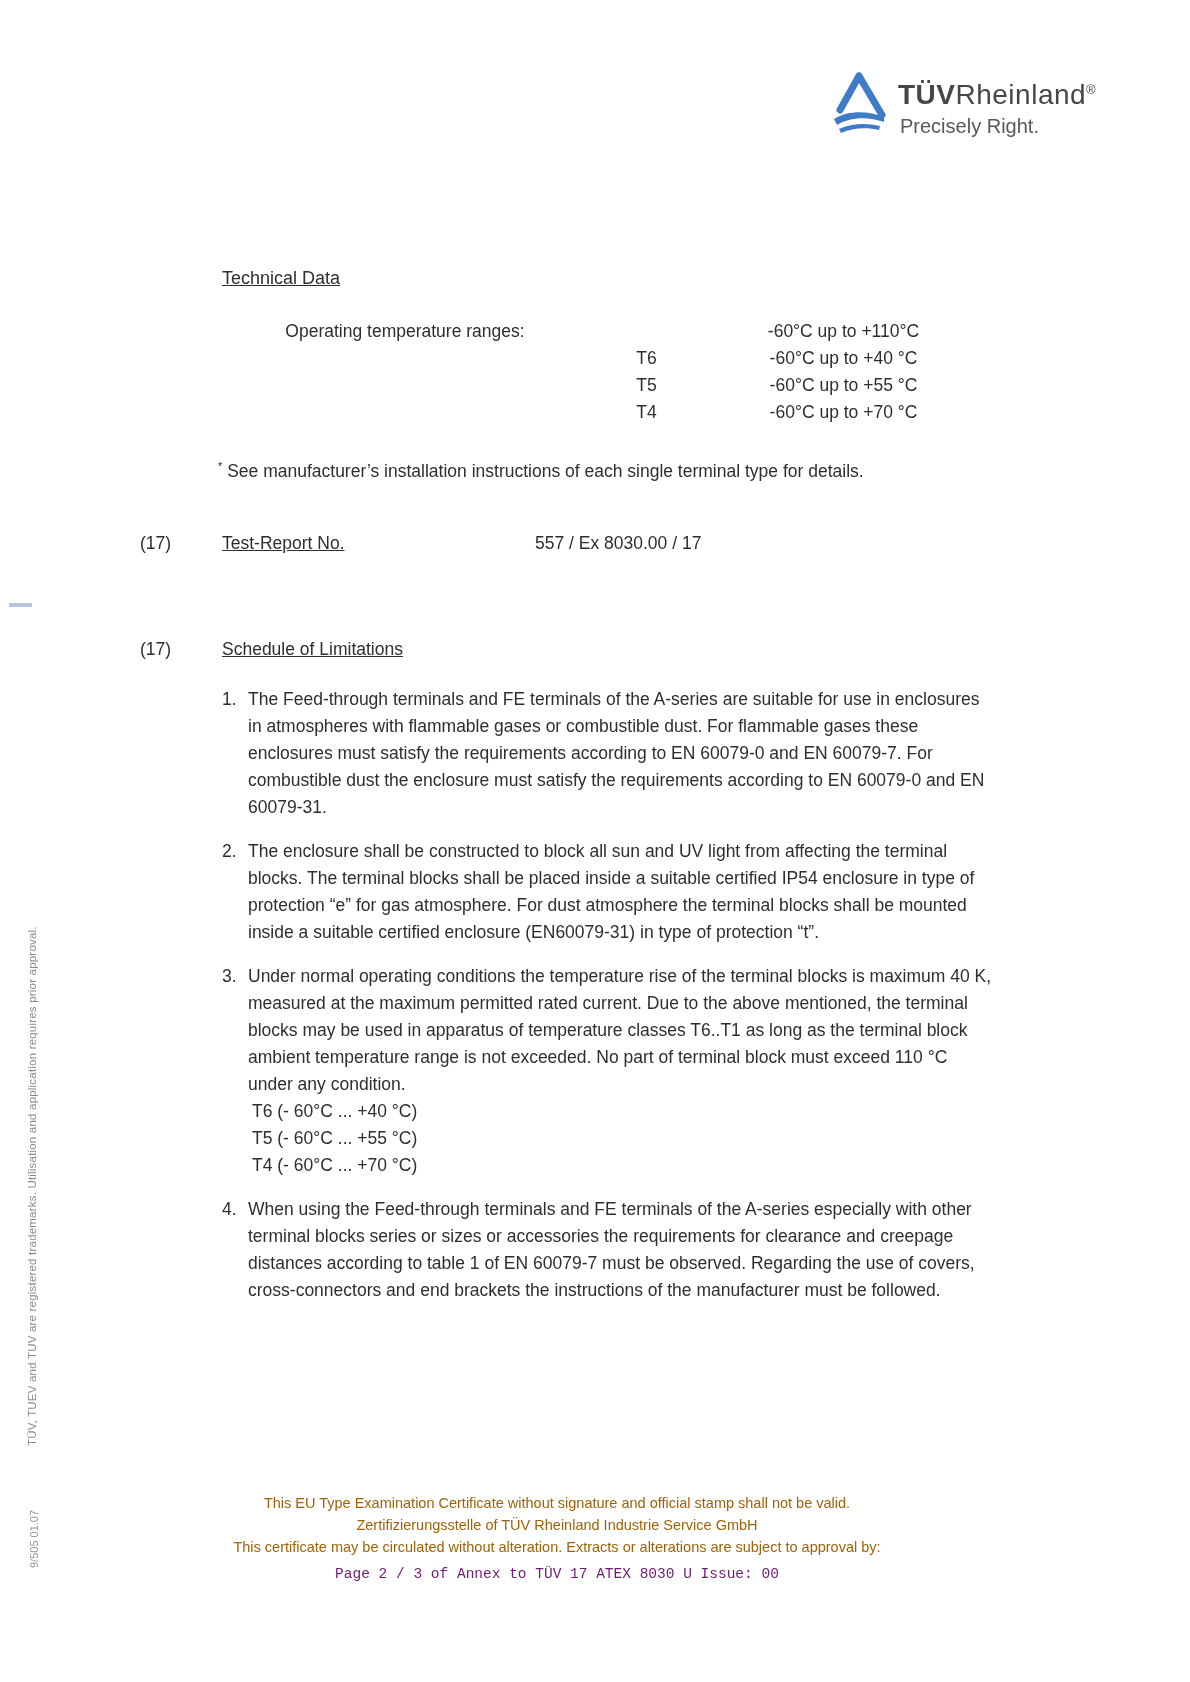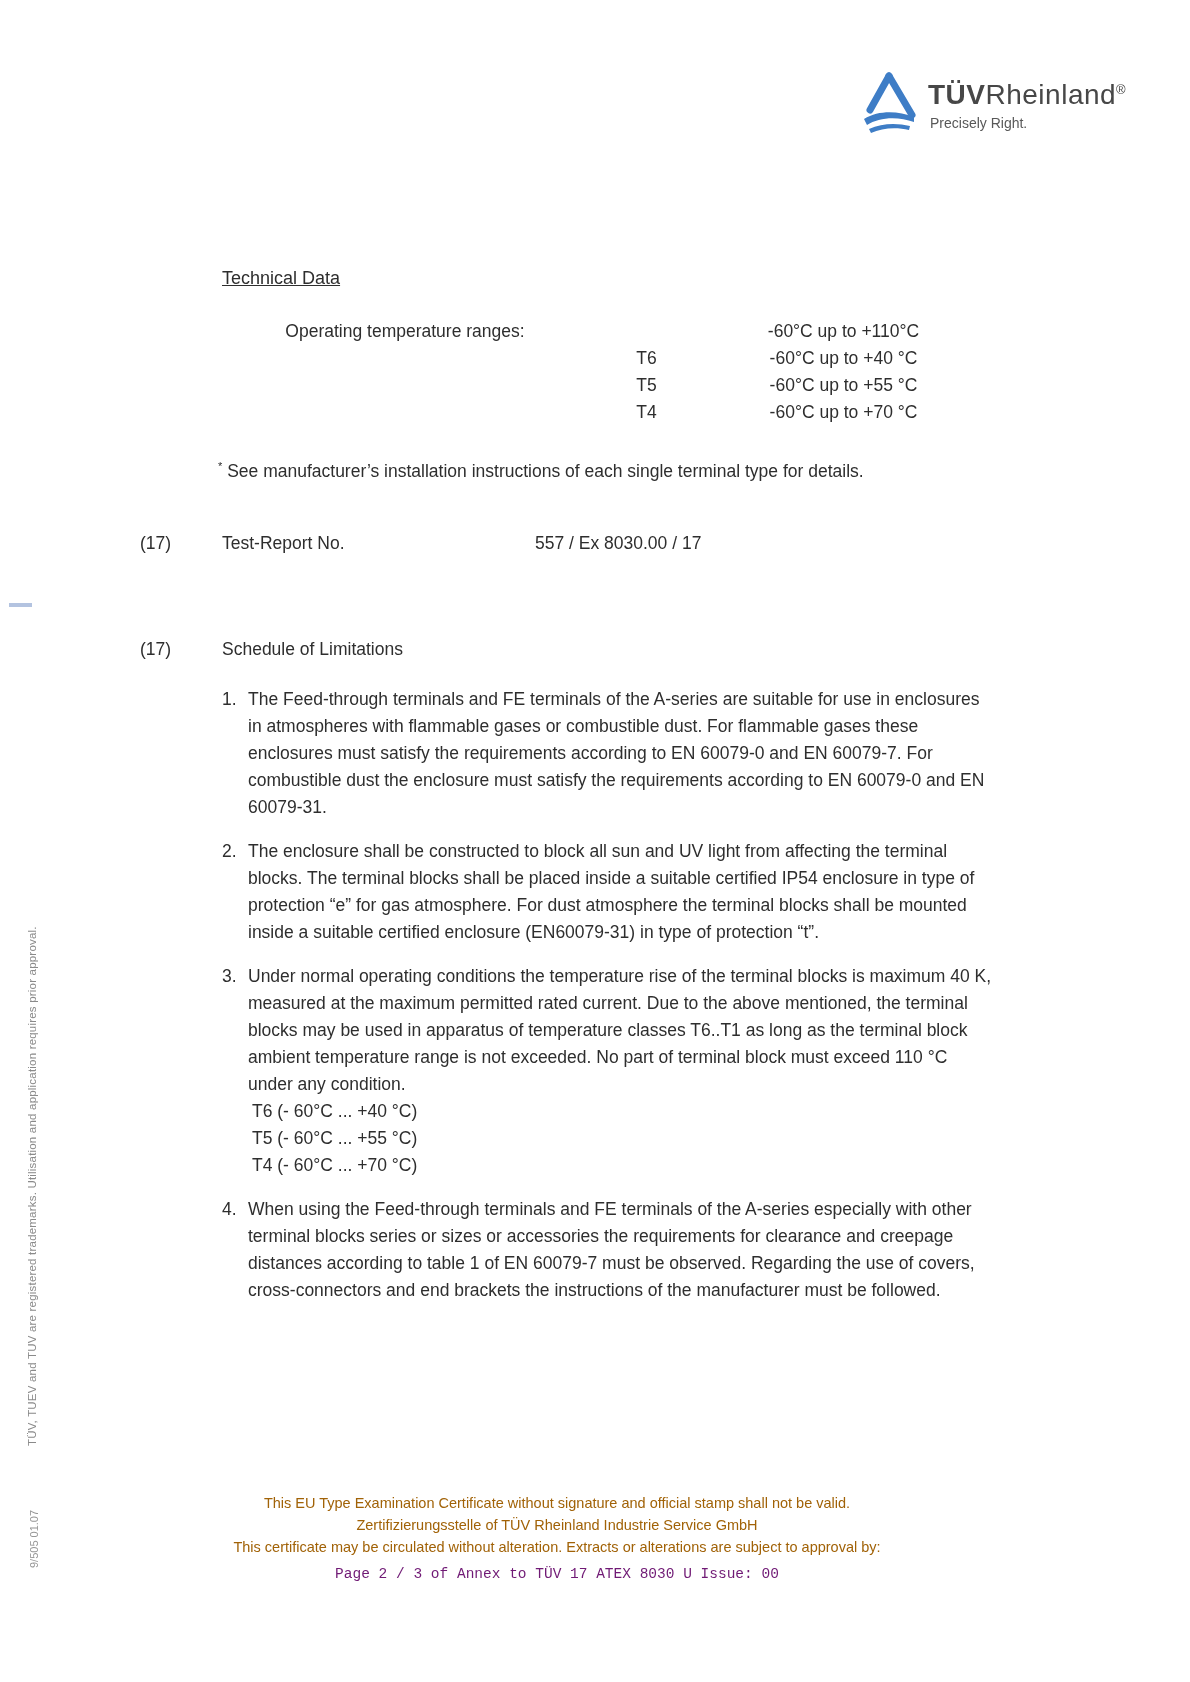--- a/index.html
+++ b/index.html
@@ -11,37 +11,37 @@
     background: #ffffff;
     font-family: "Liberation Sans", sans-serif;
     color: #2e2e2e;
     overflow: hidden;
   }
 
   
   .logo {
     position: absolute;
     top: 72px;
-    left: 862px;
+    left: 832px;
     display: flex;
     align-items: flex-start;
     gap: 12px;
   }
   .logo-text { padding-top: 8px; }
   .brand-line {
     font-size: 28px;
     color: #474747;
     letter-spacing: 0.5px;
     line-height: 1.1;
     white-space: nowrap;
   }
   .brand-bold { font-weight: bold; }
   .brand-r { font-size: 13px; vertical-align: super; color: #474747; }
   .tagline {
-    font-size: 14px;
+    font-size: 20px;
     color: #585858;
     margin-top: 4px;
     padding-left: 2px;
   }
 
   
   .tech-heading {
     position: absolute;
     top: 268px;
     left: 222px;
@@ -73,21 +73,21 @@
   .section-row {
     position: absolute;
     left: 140px;
     display: flex;
     font-size: 17.5px;
     line-height: 27px;
   }
   .row-16 { top: 530px; }
   .row-17 { top: 636px; }
   .section-num { width: 82px; }
-  .section-heading { }
+  .section-heading { text-decoration: underline; }
   .report-heading { width: 313px; }
 
   
   .items {
     position: absolute;
     top: 686px;
     left: 222px;
     width: 775px;
   }
   .item {

